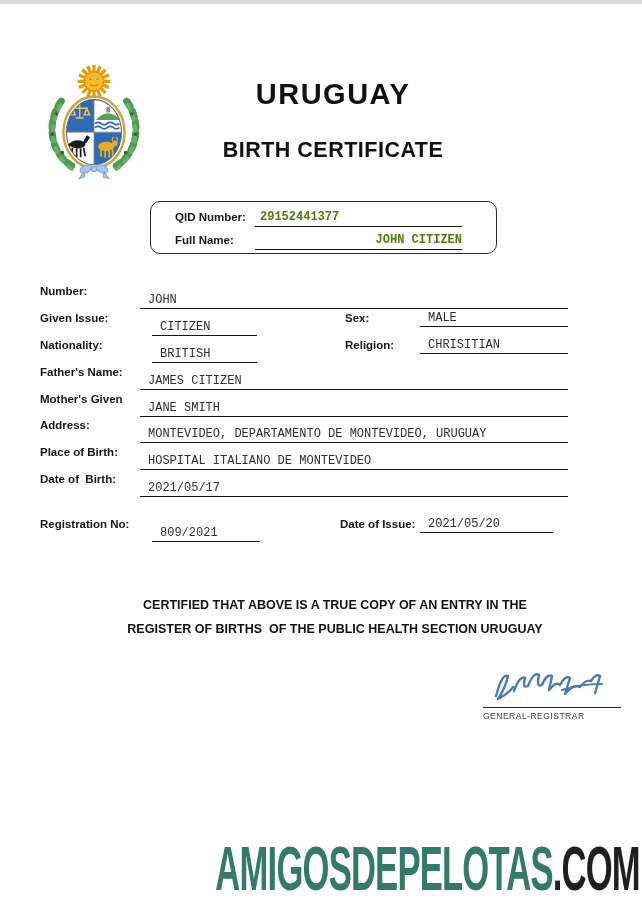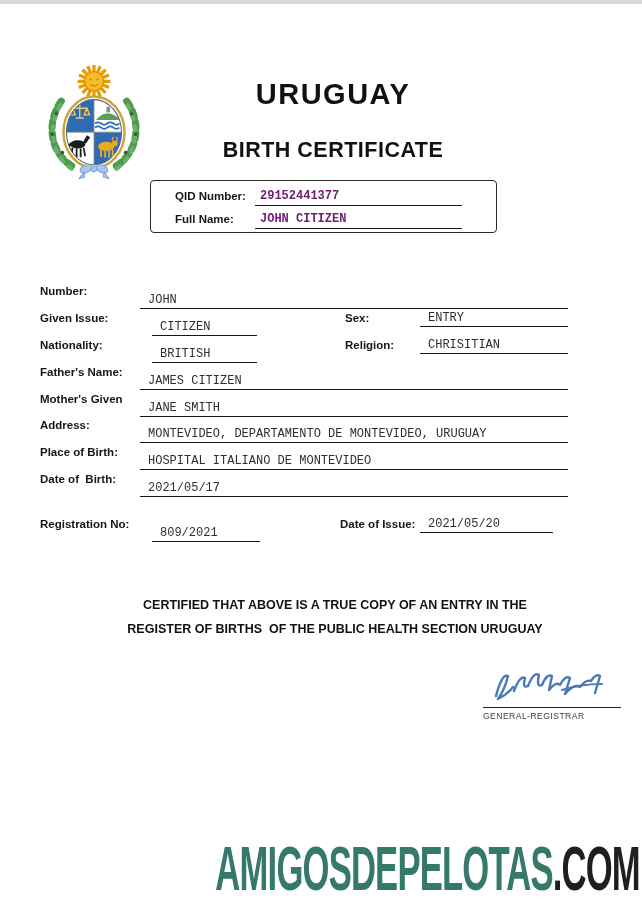--- a/index.html
+++ b/index.html
@@ -5,27 +5,27 @@
   html,body{margin:0;padding:0;}
   body{
     width:642px;height:914px;position:relative;background:#ffffff;
     font-family:"Liberation Sans",sans-serif;overflow:hidden;
   }
   .topstrip{position:absolute;top:0;left:0;width:642px;height:4px;background:#d9d9d9;}
   .emblem{position:absolute;left:38px;top:60px;width:112px;height:122px;}
   .title{position:absolute;left:333px;transform:translateX(-50%);font-weight:bold;color:#111;white-space:nowrap;}
   .title.country{top:78px;font-size:29px;letter-spacing:1.5px;}
   .title.doc{top:138px;font-size:21.5px;letter-spacing:.5px;}
-  .idbox{position:absolute;left:150px;top:180px;width:347px;height:53px;
-    border:1.6px solid #2a2a2a;border-radius:4px;box-sizing:border-box;}
+  .idbox{position:absolute;left:150px;top:201px;width:347px;height:53px;
+    border:1.6px solid #2a2a2a;border-radius:10px;box-sizing:border-box;}
   .idrow{position:absolute;left:0;width:100%;height:18px;}
   .idrow .lbl{position:absolute;left:24px;top:1px;font-size:11.5px;font-weight:bold;color:#161616;white-space:pre;}
   .idrow .val{position:absolute;left:104px;top:0;width:202px;height:16px;
     border-bottom:1.6px solid #1a1a1a;padding-left:5px;
-    font-family:"Liberation Mono",monospace;font-weight:bold;font-size:12px;color:#701a75;white-space:pre;}
+    font-family:"Liberation Mono",monospace;font-weight:bold;font-size:12px;color:#4d7c0f;white-space:pre;}
   .formrows{position:absolute;left:40px;top:282px;width:528px;}
   .frow{position:relative;height:26.9px;}
   .frow .lbl{position:absolute;left:0;top:3px;font-size:11.5px;font-weight:bold;color:#161616;white-space:pre;}
   .frow .lbl2{position:absolute;left:305px;top:3px;font-size:11.5px;font-weight:bold;color:#161616;white-space:pre;}
   .frow .val{position:absolute;left:100px;top:11px;right:0;height:15px;
     border-bottom:1.4px solid #161616;padding-left:8px;
     font-family:"Liberation Mono",monospace;font-size:12px;color:#2e2e2e;white-space:pre;}
   .frow .val.short{right:auto;width:97px;margin-left:12px;}
   .frow .val2{position:absolute;left:380px;top:2px;right:0;height:15px;
     border-bottom:1.4px solid #161616;padding-left:8px;
@@ -117,36 +117,36 @@
 </svg>
 
 <div class="title country">URUGUAY</div>
 <div class="title doc">BIRTH CERTIFICATE</div>
 
 <div class="idbox">
   <div class="idrow" style="top:8px;">
     <span class="lbl">QID Number:</span>
     <span class="val">29152441377</span>
   </div>
-  <div class="idrow" style="top:31px;">
+  <div class="idrow" style="top:31px;text-align:right;">
     <span class="lbl">Full Name:</span>
     <span class="val">JOHN CITIZEN</span>
   </div>
 </div>
 
 <div class="formrows">
   <div class="frow">
     <span class="lbl">Number:</span>
     <span class="val">JOHN</span>
   </div>
   <div class="frow">
     <span class="lbl">Given Issue:</span>
     <span class="val short">CITIZEN</span>
     <span class="lbl2">Sex:</span>
-    <span class="val2">ENTRY</span>
+    <span class="val2">MALE</span>
   </div>
   <div class="frow">
     <span class="lbl">Nationality:</span>
     <span class="val short">BRITISH</span>
     <span class="lbl2">Religion:</span>
     <span class="val2">CHRISITIAN</span>
   </div>
   <div class="frow">
     <span class="lbl">Father's Name:</span>
     <span class="val">JAMES CITIZEN</span>

